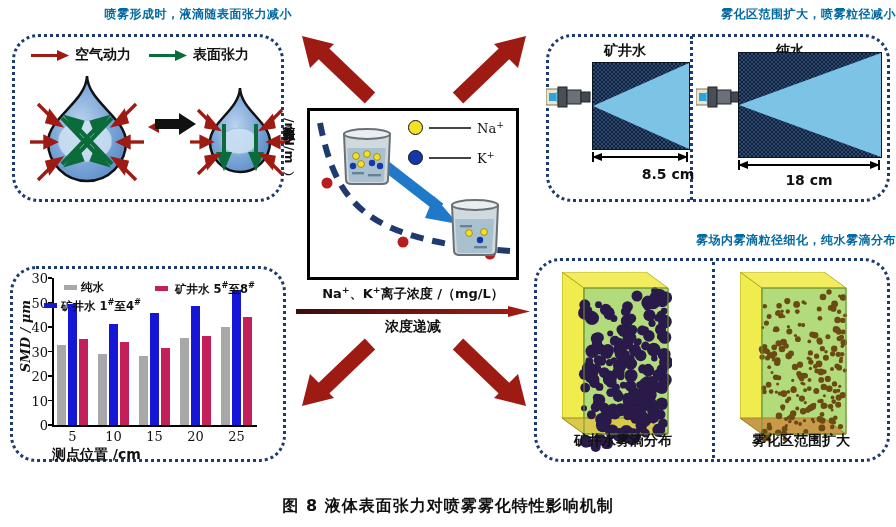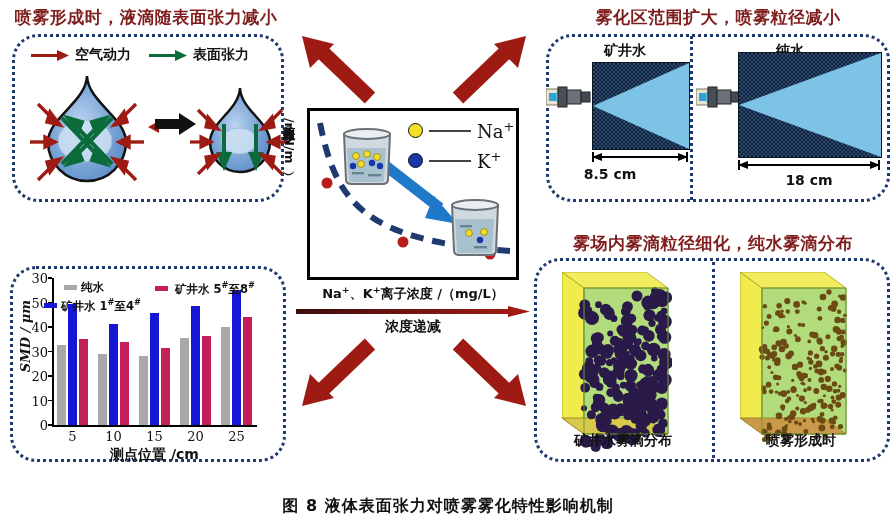--- a/index.html
+++ b/index.html
@@ -12,25 +12,25 @@
   .dotbox{
     position:absolute;
     border:3px dotted #1f3a6e;
     border-radius:26px;
     box-sizing:border-box;
   }
 
   .ptitle{
     position:absolute;
     font-weight:bold;
-    font-size:17px;
+    font-size:12px;
     letter-spacing:.5px;
     white-space:nowrap;
-    color:#7f1d1d;
-    text-align:center;
+    color:#0369a1;
+    text-align:right;
   }
 
   
   #tl-box{left:12px;top:34px;width:272px;height:168px;}
   #tl-title{left:0;top:6px;width:292px;}
 
   .leg-row{position:absolute;display:flex;align-items:center;gap:5px;
            font-size:14px;font-weight:bold;}
   .arrow-ico{display:block;}
 
@@ -46,38 +46,38 @@
          font-family:"DejaVu Serif","Liberation Serif",serif;
          transform:translateY(-50%);white-space:nowrap;}
   .ytickmark{position:absolute;width:4px;height:1.5px;background:#000;left:-4px;}
   .bar{position:absolute;bottom:0;}
   .xtick{position:absolute;top:100%;margin-top:4px;font-size:13px;
          font-family:"DejaVu Serif","Liberation Serif",serif;
          transform:translateX(-50%);white-space:nowrap;}
   #ylab{position:absolute;left:18px;top:300px;font-size:13px;font-style:italic;
         font-family:"DejaVu Serif","Liberation Serif",serif;font-weight:bold;
         writing-mode:vertical-rl;transform:rotate(180deg);white-space:nowrap;}
-  #xlab{position:absolute;left:52px;top:446px;width:205px;text-align:center;
+  #xlab{position:absolute;left:52px;top:446px;width:205px;
         font-size:14px;font-weight:bold;white-space:nowrap;}
   .clegend{position:absolute;display:flex;align-items:center;gap:4px;
            font-size:11.5px;font-weight:bold;white-space:nowrap;}
   .swatch{width:13px;height:5px;display:block;}
 
   
   #cc-frame{position:absolute;left:307px;top:108px;width:212px;height:172px;
             border:3px solid #000;background:#fff;box-sizing:border-box;}
   #cc-ylab{position:absolute;left:280px;top:118px;height:160px;font-size:12.5px;
            font-weight:bold;writing-mode:vertical-rl;white-space:nowrap;}
   #cc-xlab{position:absolute;left:288px;top:284px;width:250px;text-align:center;
            font-size:13px;font-weight:bold;white-space:nowrap;}
   #cc-arrow{position:absolute;left:296px;top:306px;width:234px;height:11px;}
   #cc-sub{position:absolute;left:288px;top:318px;width:250px;text-align:center;
           font-size:14px;font-weight:bold;}
   .cleg{position:absolute;display:flex;align-items:center;gap:0px;
-        font-size:18px;font-family:"DejaVu Serif","Liberation Serif",serif;}
+        font-size:13px;font-family:"DejaVu Serif","Liberation Serif",serif;}
   .cdot{width:13px;height:13px;border-radius:50%;border:1.5px solid #111;display:block;}
   .cline{width:42px;height:2px;background:#444;display:block;margin:0 6px;}
 
   .beaker{position:absolute;}
 
   
   #tr-box{left:546px;top:34px;width:344px;height:168px;}
   #tr-title{left:540px;top:6px;width:356px;}
   .sublbl{position:absolute;font-size:14px;font-weight:bold;text-align:center;
           white-space:nowrap;}
@@ -365,21 +365,21 @@
     <polygon points="0,43 96,0 96,86" fill="#7cc3e6"></polygon>
   </svg>
 </div>
 <svg class="dimline" style="left:592px;top:152px;width:96px;" viewBox="0 0 96 10" preserveAspectRatio="none">
   <line x1="2" y1="5" x2="94" y2="5" stroke="#000" stroke-width="2"></line>
   <polygon points="0,5 10,1 10,9" fill="#000"></polygon>
     <polygon points="96,5 86,1 86,9" fill="#000"></polygon>
   <line x1="1" y1="0" x2="1" y2="10" stroke="#000" stroke-width="2"></line>
   <line x1="95" y1="0" x2="95" y2="10" stroke="#000" stroke-width="2"></line>
 </svg>
-<div class="sublbl" style="left:562px;top:166px;width:96px;">8.5 cm</div>
+<div class="sublbl" style="left:620px;top:166px;width:96px;">8.5 cm</div>
 
 <svg class="panel" style="left:696px;top:82px;" width="46" height="30" viewBox="0 0 46 30">
   <rect x="0" y="7" width="12" height="16" fill="#e9e4cf" stroke="#7a7560" stroke-width="1"></rect>
   <rect x="3" y="11" width="9" height="8" fill="#2fa3d6"></rect>
   <polygon points="10,10 12,10 12,20 10,20" fill="#5ec2e8"></polygon>
   <rect x="12" y="5" width="9" height="20" fill="#4a4f55" stroke="#23272b" stroke-width="1"></rect>
   <rect x="21" y="8" width="14" height="14" fill="#6b7178" stroke="#23272b" stroke-width="1"></rect>
   <rect x="35" y="10" width="9" height="10" fill="#43484e" stroke="#23272b" stroke-width="1"></rect>
 </svg>
 <div class="spraybox" style="left:738px;top:52px;width:142px;height:104px;">
@@ -821,15 +821,15 @@
       <circle cx="72.2" cy="62.4" r="2.9" fill="#6b4a14"></circle>
       <circle cx="94.5" cy="111.9" r="2.7" fill="#6b4a14"></circle>
       <circle cx="39.9" cy="121.7" r="2.1" fill="#6b4a14"></circle>
       <circle cx="42.7" cy="134.8" r="2.6" fill="#6b4a14"></circle>
       <circle cx="63.1" cy="53.1" r="2.1" fill="#6b4a14"></circle>
       <circle cx="63.1" cy="139.2" r="3.2" fill="#6b4a14"></circle>
       <polygon points="22,16 106,16 106,162 22,162" fill="none" stroke="#6f9b38" stroke-width="1"></polygon>
     </svg></div>
 
 <div class="sublbl" style="left:548px;top:432px;width:150px;">矿井水雾滴分布</div>
-<div class="sublbl" style="left:726px;top:432px;width:150px;">喷雾形成时</div>
+<div class="sublbl" style="left:726px;top:432px;width:150px;">雾化区范围扩大</div>
 
 <div class="caption">图 8    液体表面张力对喷雾雾化特性影响机制</div>
 
 </body></html>

